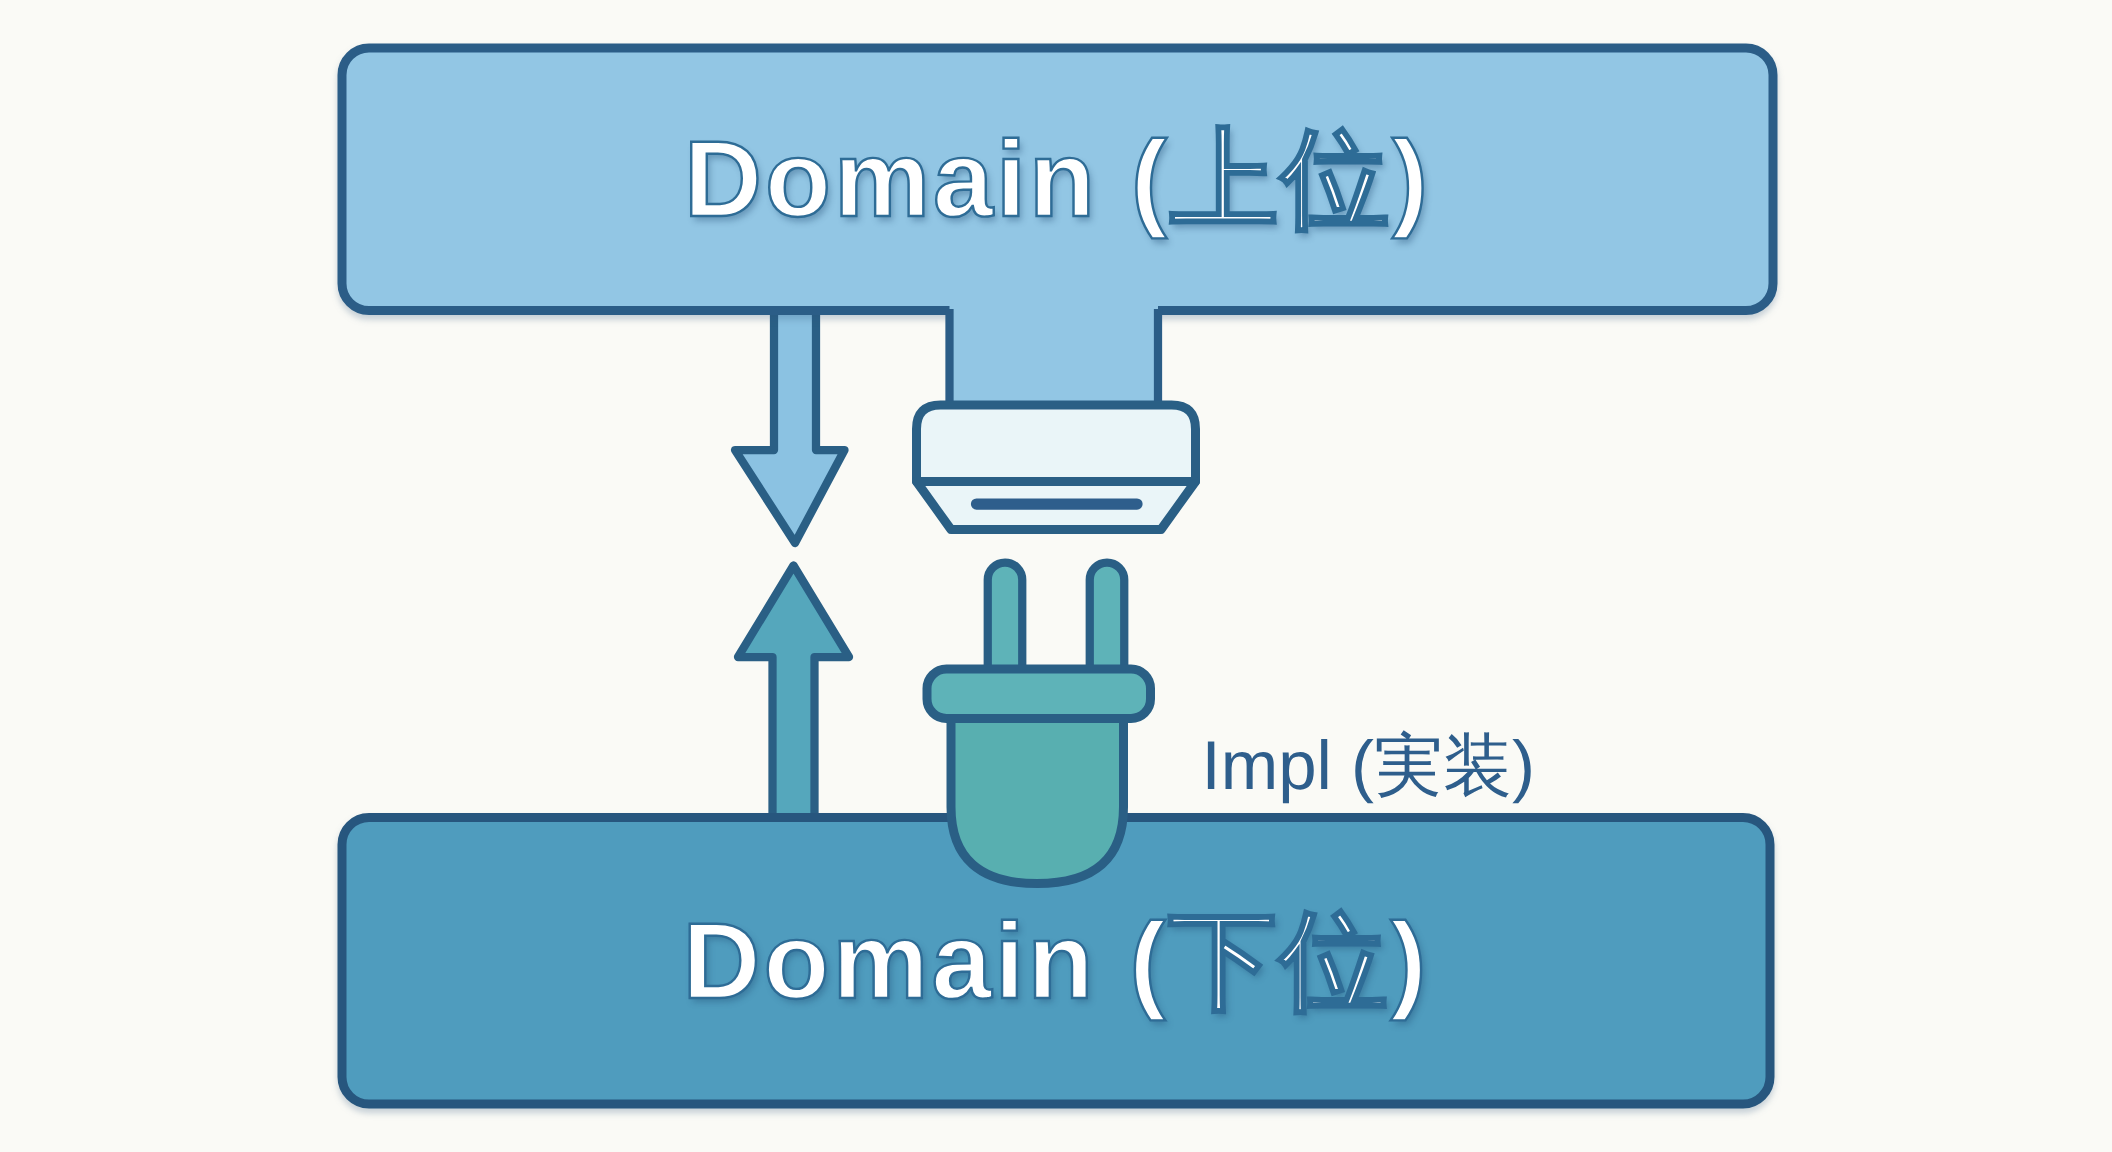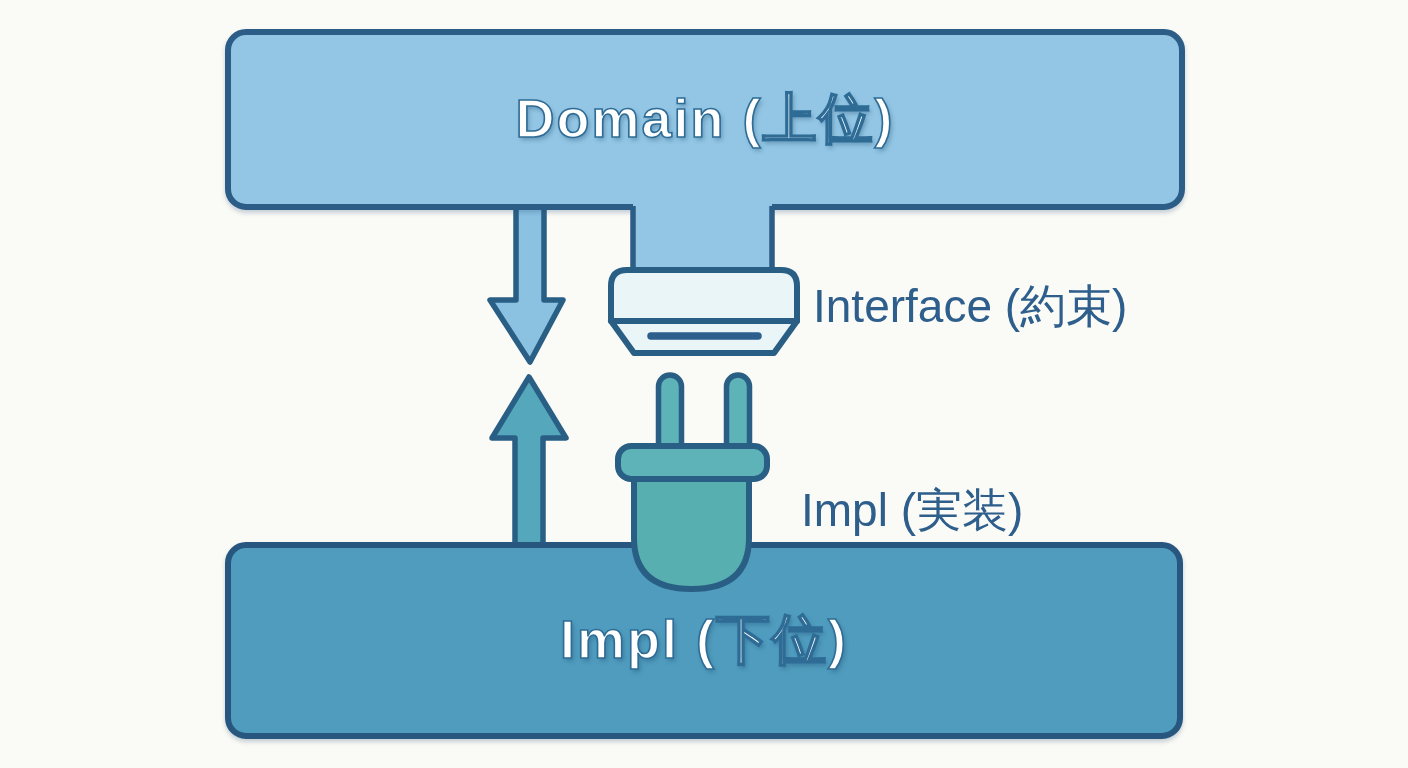--- a/index.html
+++ b/index.html
@@ -21,21 +21,21 @@
     top: 0;
     width: 1408px;
     height: 768px;
   }
   .box-title {
     position: absolute;
     display: flex;
     align-items: center;
     justify-content: center;
     color: #ffffff;
-    font-size: 54px;
+    font-size: 72px;
     font-weight: 600;
     letter-spacing: 2px;
     -webkit-text-stroke: 1.6px #2e6c96;
     text-shadow: 2px 3px 4px rgba(30, 70, 110, 0.35);
     pointer-events: none;
     white-space: nowrap;
   }
   #domain-title {
     left: 228px;
     top: 32px;
@@ -99,19 +99,18 @@
 
       <rect x="658.5" y="375" width="23" height="85" rx="11.5" fill="#5eb3b8" stroke="#2a5f85" stroke-width="5.5"></rect>
       <rect x="726.5" y="375" width="23" height="85" rx="11.5" fill="#5eb3b8" stroke="#2a5f85" stroke-width="5.5"></rect>
 
       <rect x="618" y="446" width="149" height="33" rx="13" fill="#5eb3b8" stroke="#2a5f85" stroke-width="6"></rect>
     </g>
   </svg>
 
   <div id="domain-title" class="box-title">Domain (上位)</div>
 
-  <div id="infra-title" class="box-title">Impl (下位)</div>
+  <div id="infra-title" class="box-title">Domain (下位)</div>
 
-  <div id="interface-label" class="side-label">Interface (約束)</div>
 
   <div id="impl-label" class="side-label">Impl (実装)</div>
 
 </div>
 
 </body></html>

